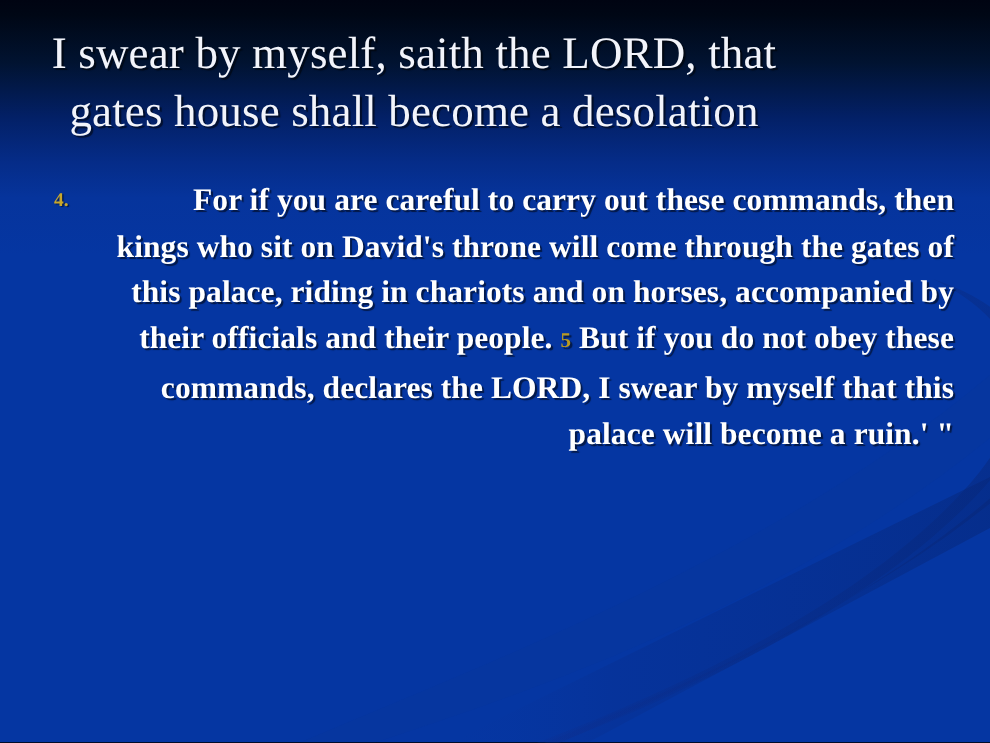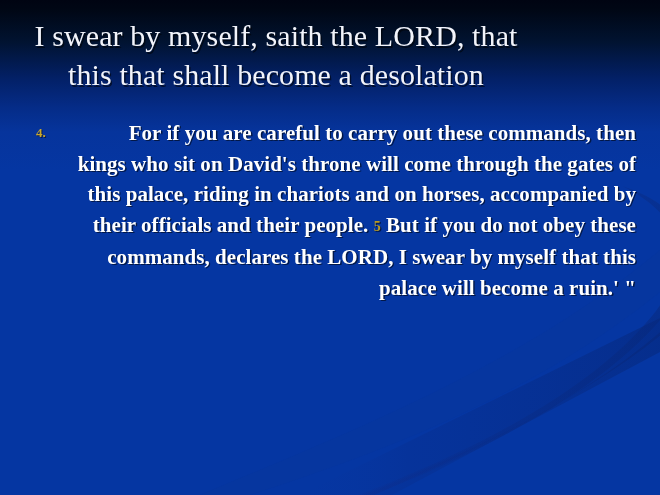--- a/index.html
+++ b/index.html
@@ -129,21 +129,21 @@
 
       <path d="M 300 495 L 660 318 L 660 352 L 392 495 Z" fill="url(#bandFade)" opacity="0.6"></path>
 
       <path d="M 200 495 C 330 440 520 368 660 250 L 660 292
                C 520 406 350 462 250 495 Z" fill="#0a3598" opacity="0.28"></path>
     </g>
   </svg>
 
   <div class="title-block">
     <div class="title-line">I swear by myself, saith the LORD, that</div>
-    <div class="title-line">this that shall become a desolation</div>
+    <div class="title-line">gates house shall become a desolation</div>
   </div>
 
   <div class="body-block">
     <div class="bullet-number">4.</div>
     <div class="body-text">
       <span class="indent"></span><span>For if you are careful to carry out these commands, then kings who sit on David's throne will come through the gates of this palace, riding in chariots and on horses, accompanied by their officials and their people.</span>
       <span class="verse-num">5</span>
       <span>But if you do not obey these commands, declares the LORD, I swear by myself that this palace will become a ruin.' "</span>
     </div>
   </div>

